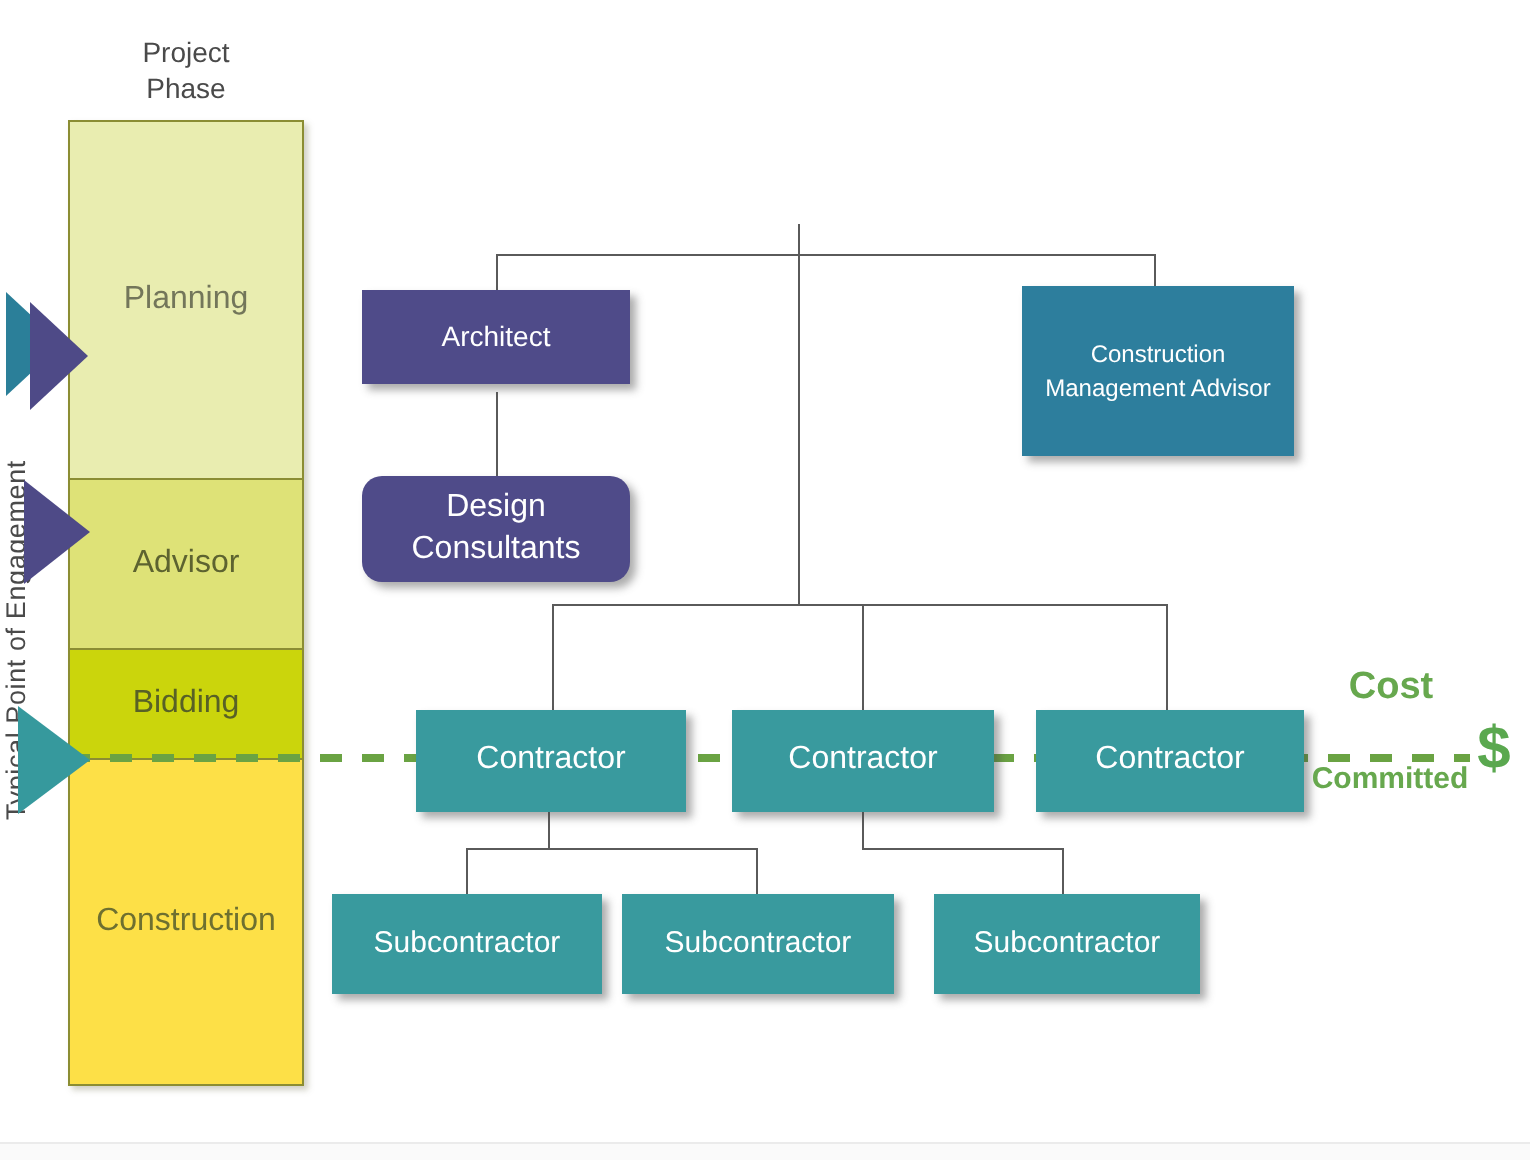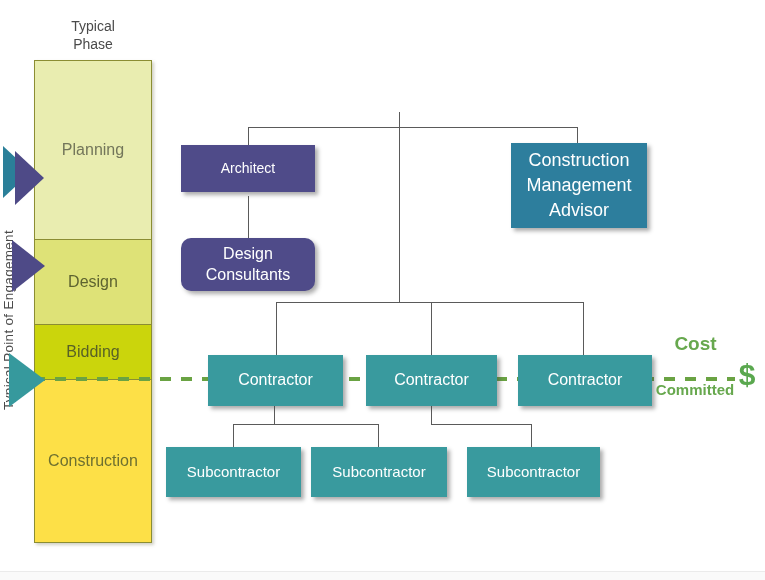--- a/index.html
+++ b/index.html
@@ -39,31 +39,31 @@
   .cost-text{position:absolute;z-index:3;color:#67a84e;font-weight:600;text-align:center;}
 
   .bottom-strip{position:absolute;left:0;top:571px;width:765px;height:9px;
                 background:#fafafa;border-top:1px solid #ebebeb;box-sizing:border-box;}
 </style>
 </head>
 <body>
 
 <div class="stage">
 
-  <div class="phase-title">Typical
+  <div class="phase-title">Project
 Phase</div>
 
   <div class="engagement-label">Typical Point of Engagement</div>
 
   <div class="phase-bar">
     <div class="phase-seg" style="height: 178px; background-color: rgb(233, 237, 176);">
       <span style="color:#73765a">Planning</span>
     </div>
     <div class="phase-seg" style="height: 85px; background-color: rgb(222, 226, 119);">
-      <span style="color:#5d6330">Design</span>
+      <span style="color:#5d6330">Advisor</span>
     </div>
     <div class="phase-seg" style="height: 55px; background-color: rgb(203, 213, 12); text-align: right;">
       <span style="color:#586126">Bidding</span>
     </div>
     <div class="phase-seg" style="height: 163px; background-color: #fde047;">
       <span style="color:#6e7030">Construction</span>
     </div>
   </div>
 
   <div class="arrow" style="left:3px;top:146px;border-width:26px 0 26px 28px;border-left-color:#2b7f99;"></div>
@@ -92,21 +92,21 @@
 
 
   <div class="node" style="left: 181px; top: 145px; width: 134px; height: 47px; font-size: 14px; background-color: rgb(79, 75, 137);">
     <span>Architect</span>
   </div>
 
   <div class="node" style="left: 181px; top: 238px; width: 134px; height: 53px; font-size: 16px; background-color: rgb(79, 75, 137); border-radius: 10px;">
     <span>Design Consultants</span>
   </div>
 
-  <div class="node" style="left: 511px; top: 143px; width: 136px; height: 85px; font-size: 18px; line-height: 1.4; background-color: rgb(45, 126, 157);">
+  <div class="node" style="left: 511px; top: 143px; width: 136px; height: 85px; font-size: 12px; line-height: 1.4; background-color: rgb(45, 126, 157);">
     <span>Construction Management Advisor</span>
   </div>
 
   <div class="node" style="left: 208px; top: 355px; width: 135px; height: 51px; font-size: 16px; background-color: rgb(57, 154, 158);">
     <span>Contractor</span>
   </div>
   <div class="node" style="left: 366px; top: 355px; width: 131px; height: 51px; font-size: 16px; background-color: rgb(57, 154, 158);">
     <span>Contractor</span>
   </div>
   <div class="node" style="left: 518px; top: 355px; width: 134px; height: 51px; font-size: 16px; background-color: rgb(57, 154, 158);">

